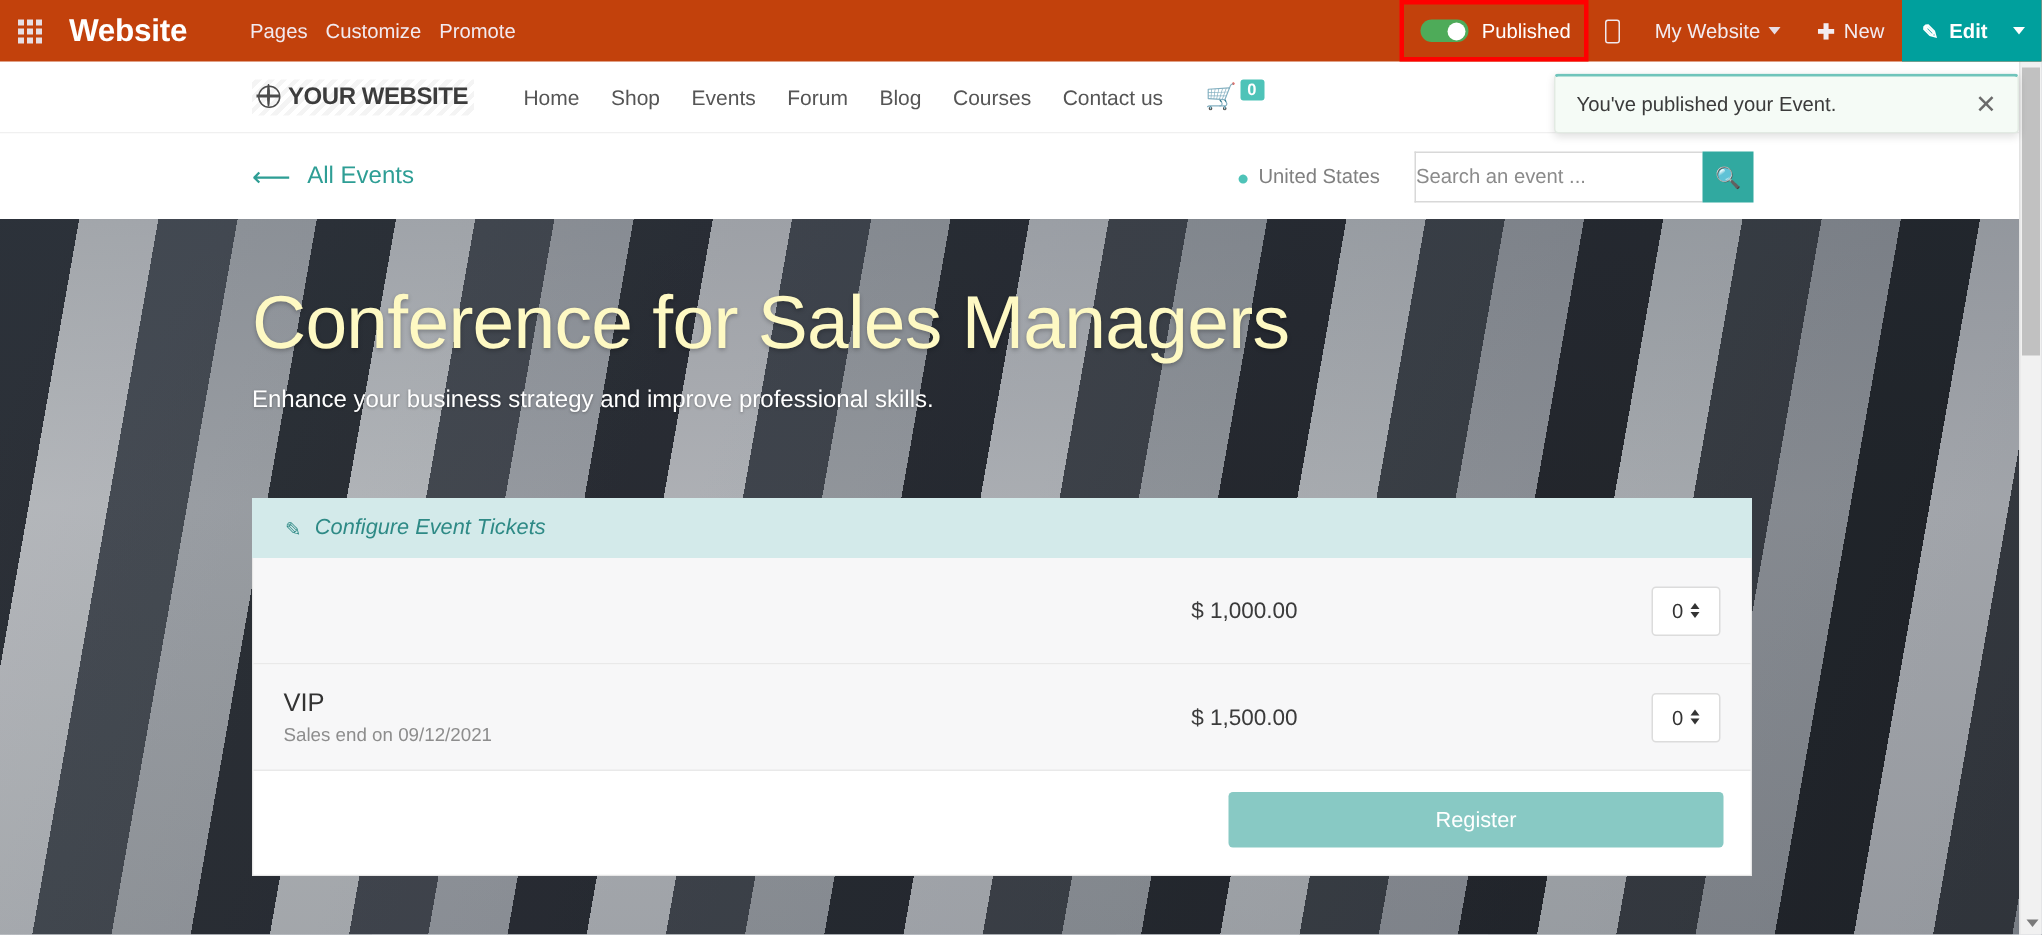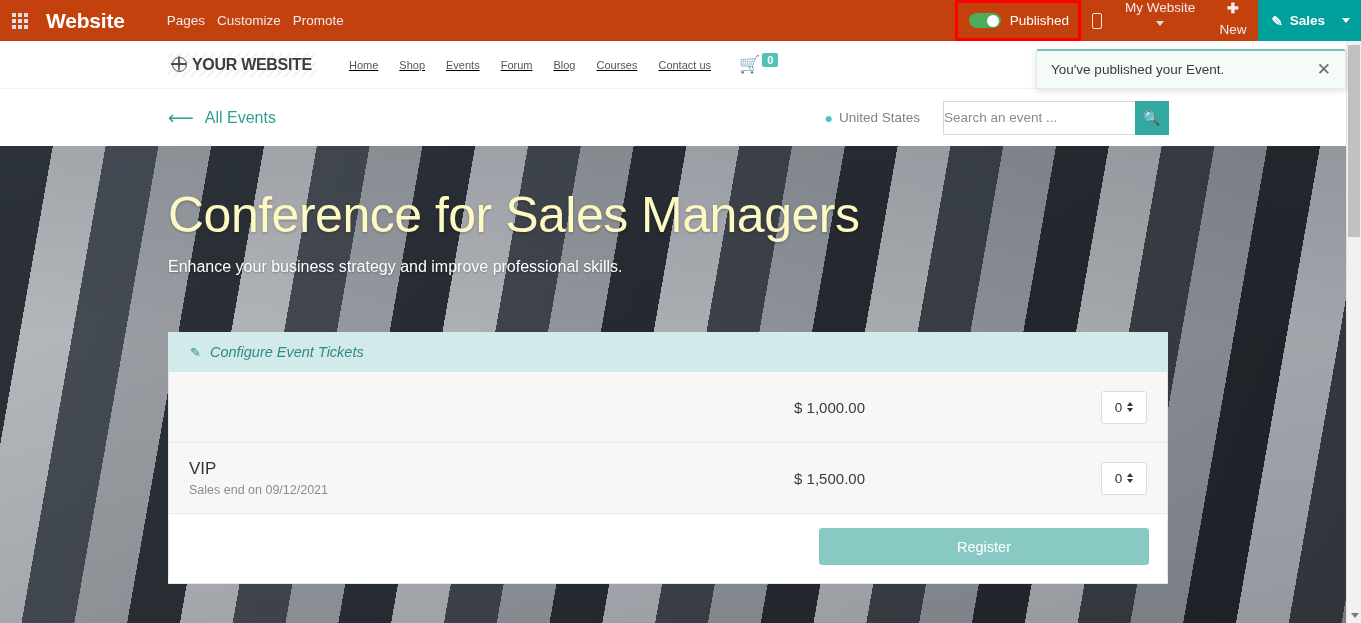--- a/index.html
+++ b/index.html
@@ -72,21 +72,20 @@
   }
   .mobile-icon .phone {
     width: 10px; height: 16px;
     border: 1.6px solid #f0e8ee; border-radius: 2px;
   }
   .tb-item {
     display: flex; align-items: center; gap: 6px;
     height: 41px; padding: 0 12px;
     font-size: 13.5px; color: #f3ecf1; cursor: pointer;
     white-space: nowrap;
-    flex-direction: column;
   }
   .caret {
     width: 0; height: 0;
     border-left: 4px solid transparent;
     border-right: 4px solid transparent;
     border-top: 5px solid #e8dce5;
   }
   .tb-edit {
     background: #00A09D; color: #fff;
     display: flex; align-items: center; gap: 7px;
@@ -134,21 +133,21 @@
   .globe::after {
     content: ""; position: absolute; left: -1.6px; top: 5px;
     width: 15px; height: 1.5px; background: #4c4c4c;
   }
   .logo-text {
     font-size: 16px; font-weight: bold; color: #3c3c3c;
     letter-spacing: -0.3px;
   }
   .nav-links {
     display: flex; align-items: flex-start; gap: 21px;
-    margin-left: 33px; font-size: 11px; text-decoration: underline;
+    margin-left: 33px; font-size: 14px;
   }
   .nav-links a { color: #555555; text-decoration: none; cursor: pointer; white-space: nowrap; }
   .cart-box {
     display: flex; align-items: center; gap: 2px;
     margin-left: 28px; cursor: pointer;
   }
   .cart-ico { font-size: 17px; color: #8a8a8a; line-height: 1; }
   .cart-badge {
     background: #4EC3B8; color: #ffffff;
     font-size: 11px; font-weight: bold;
@@ -395,21 +394,21 @@
     <span class="caret"></span>
   </div>
 
   <div class="tb-item">
     <span class="plus-ico">✚</span>
     <span>New</span>
   </div>
 
   <div class="tb-edit">
     <span>✎</span>
-    <span>Sales</span>
+    <span>Edit</span>
   </div>
   <div class="tb-edit-caret">
     <span class="caret"></span>
   </div>
 </div>
 
 <div class="site">
 
   <div class="site-nav">
     <div class="logo">

